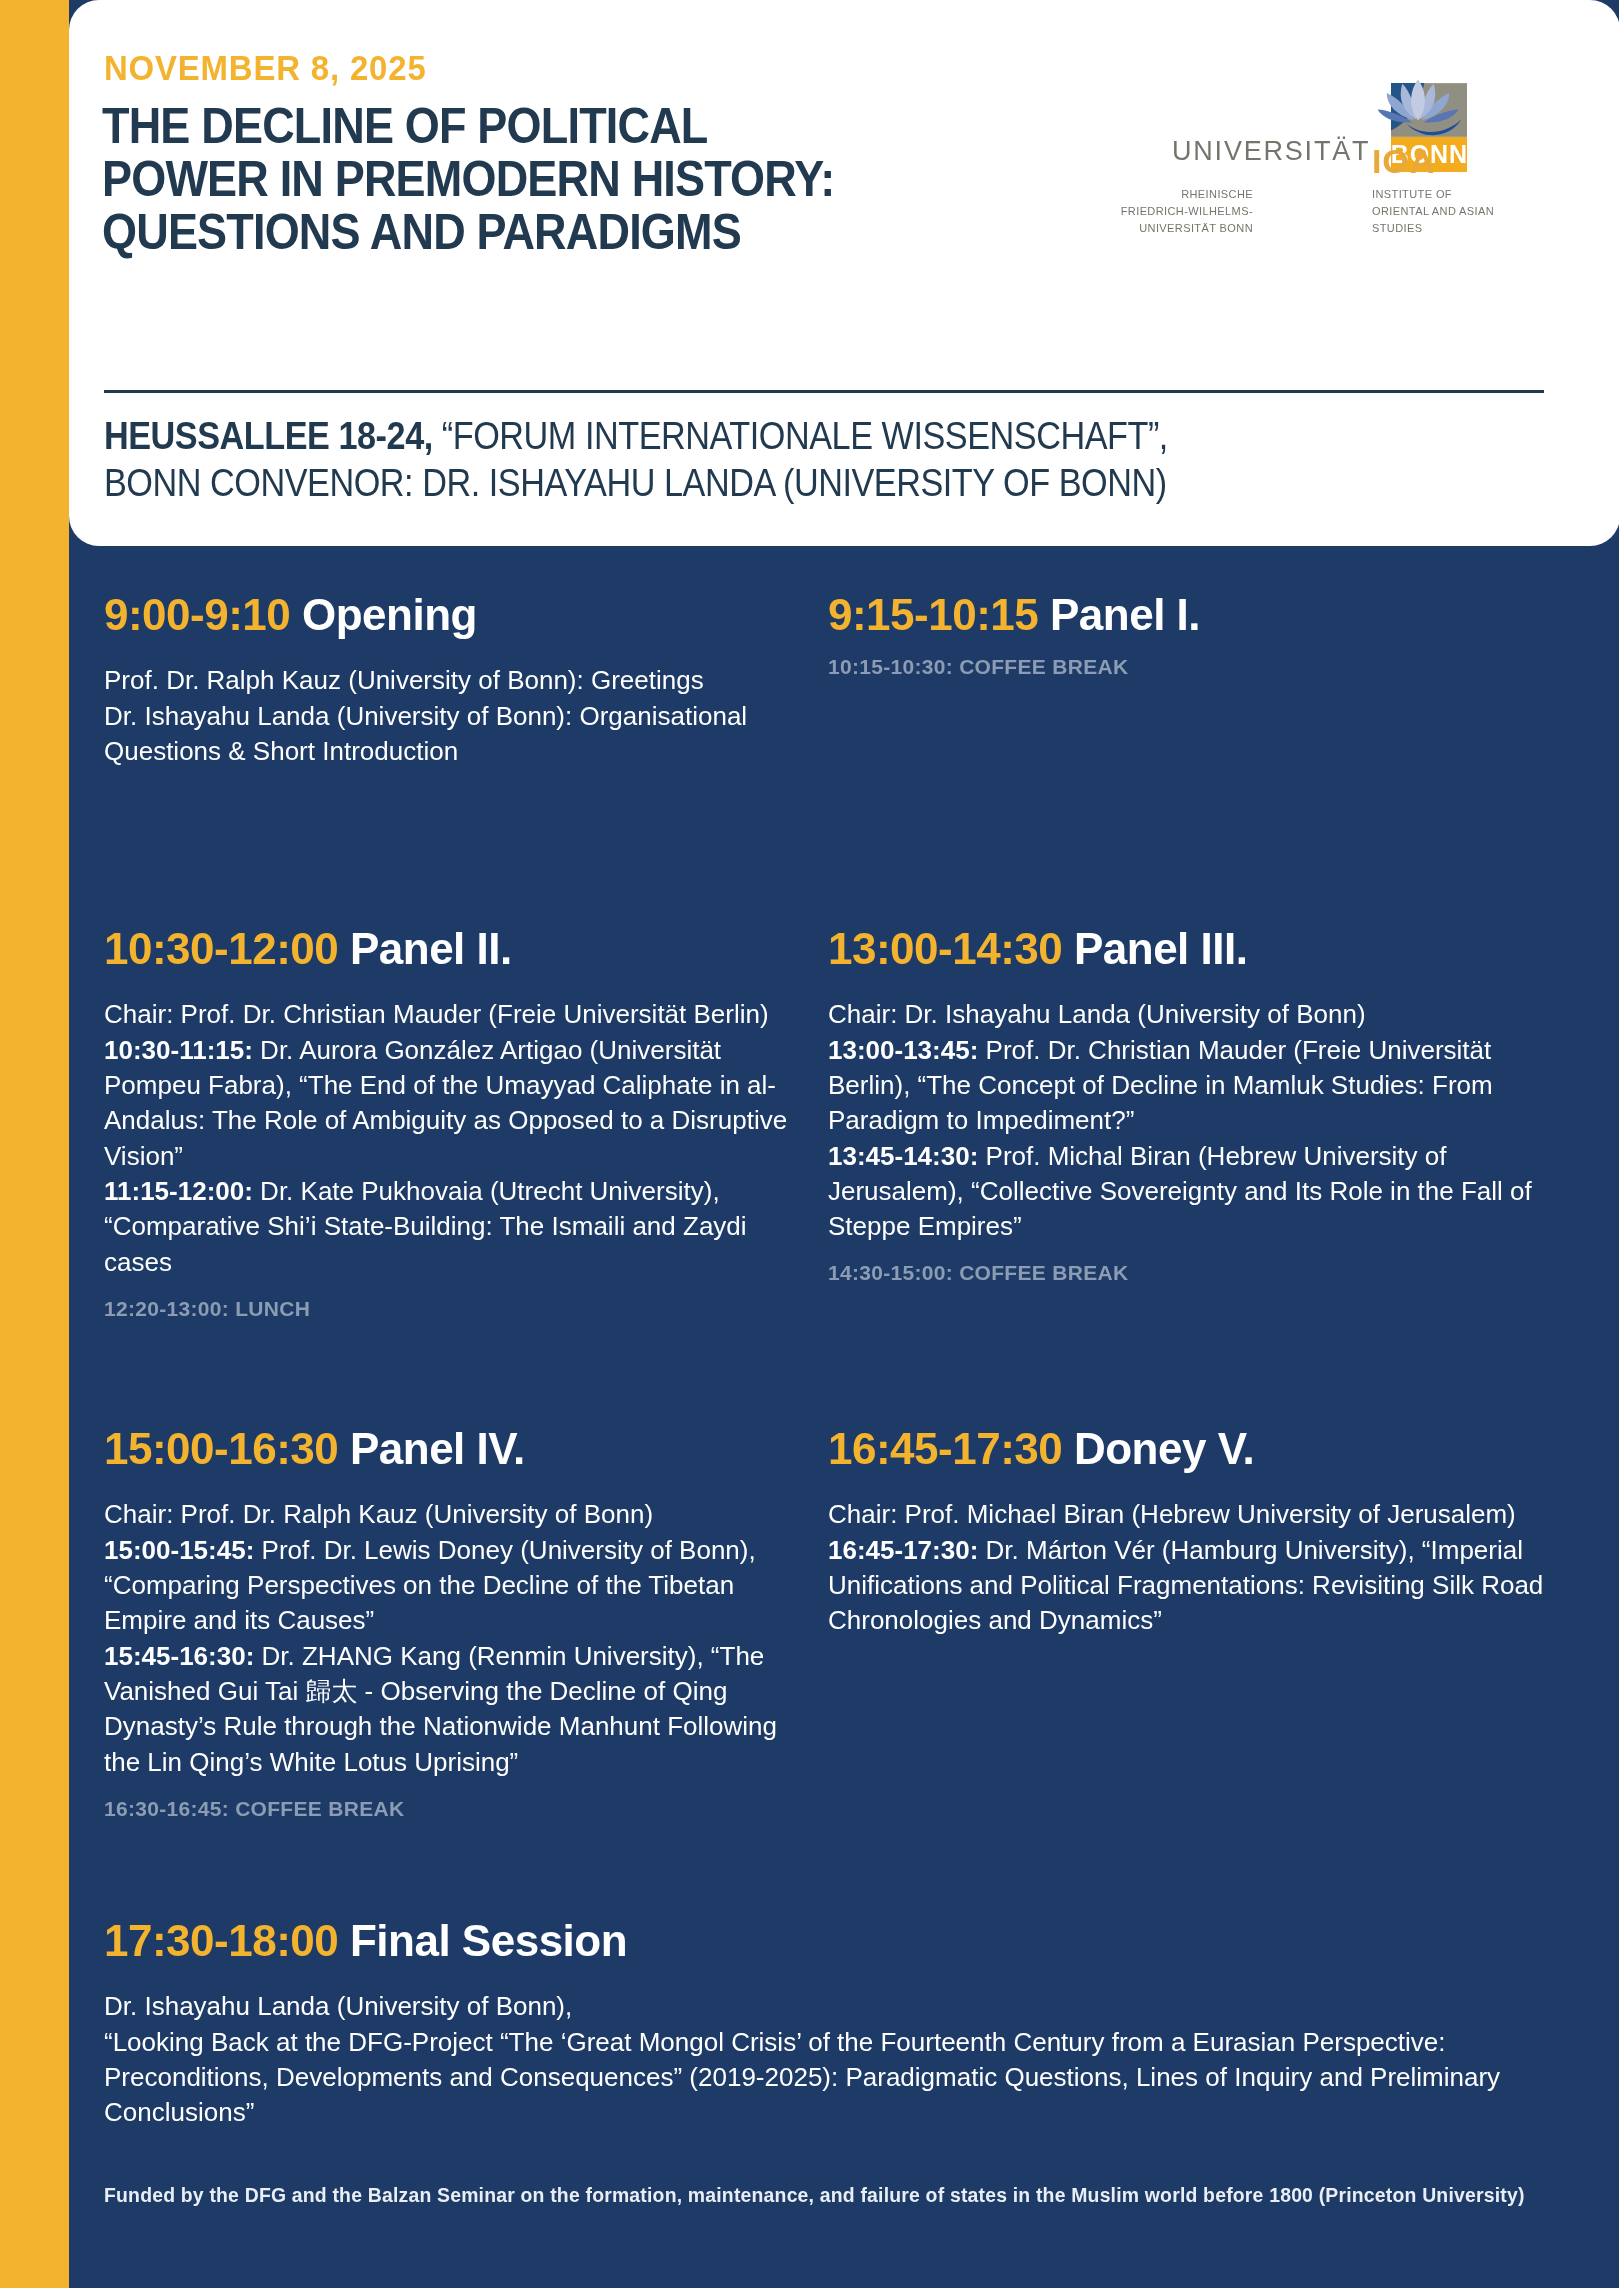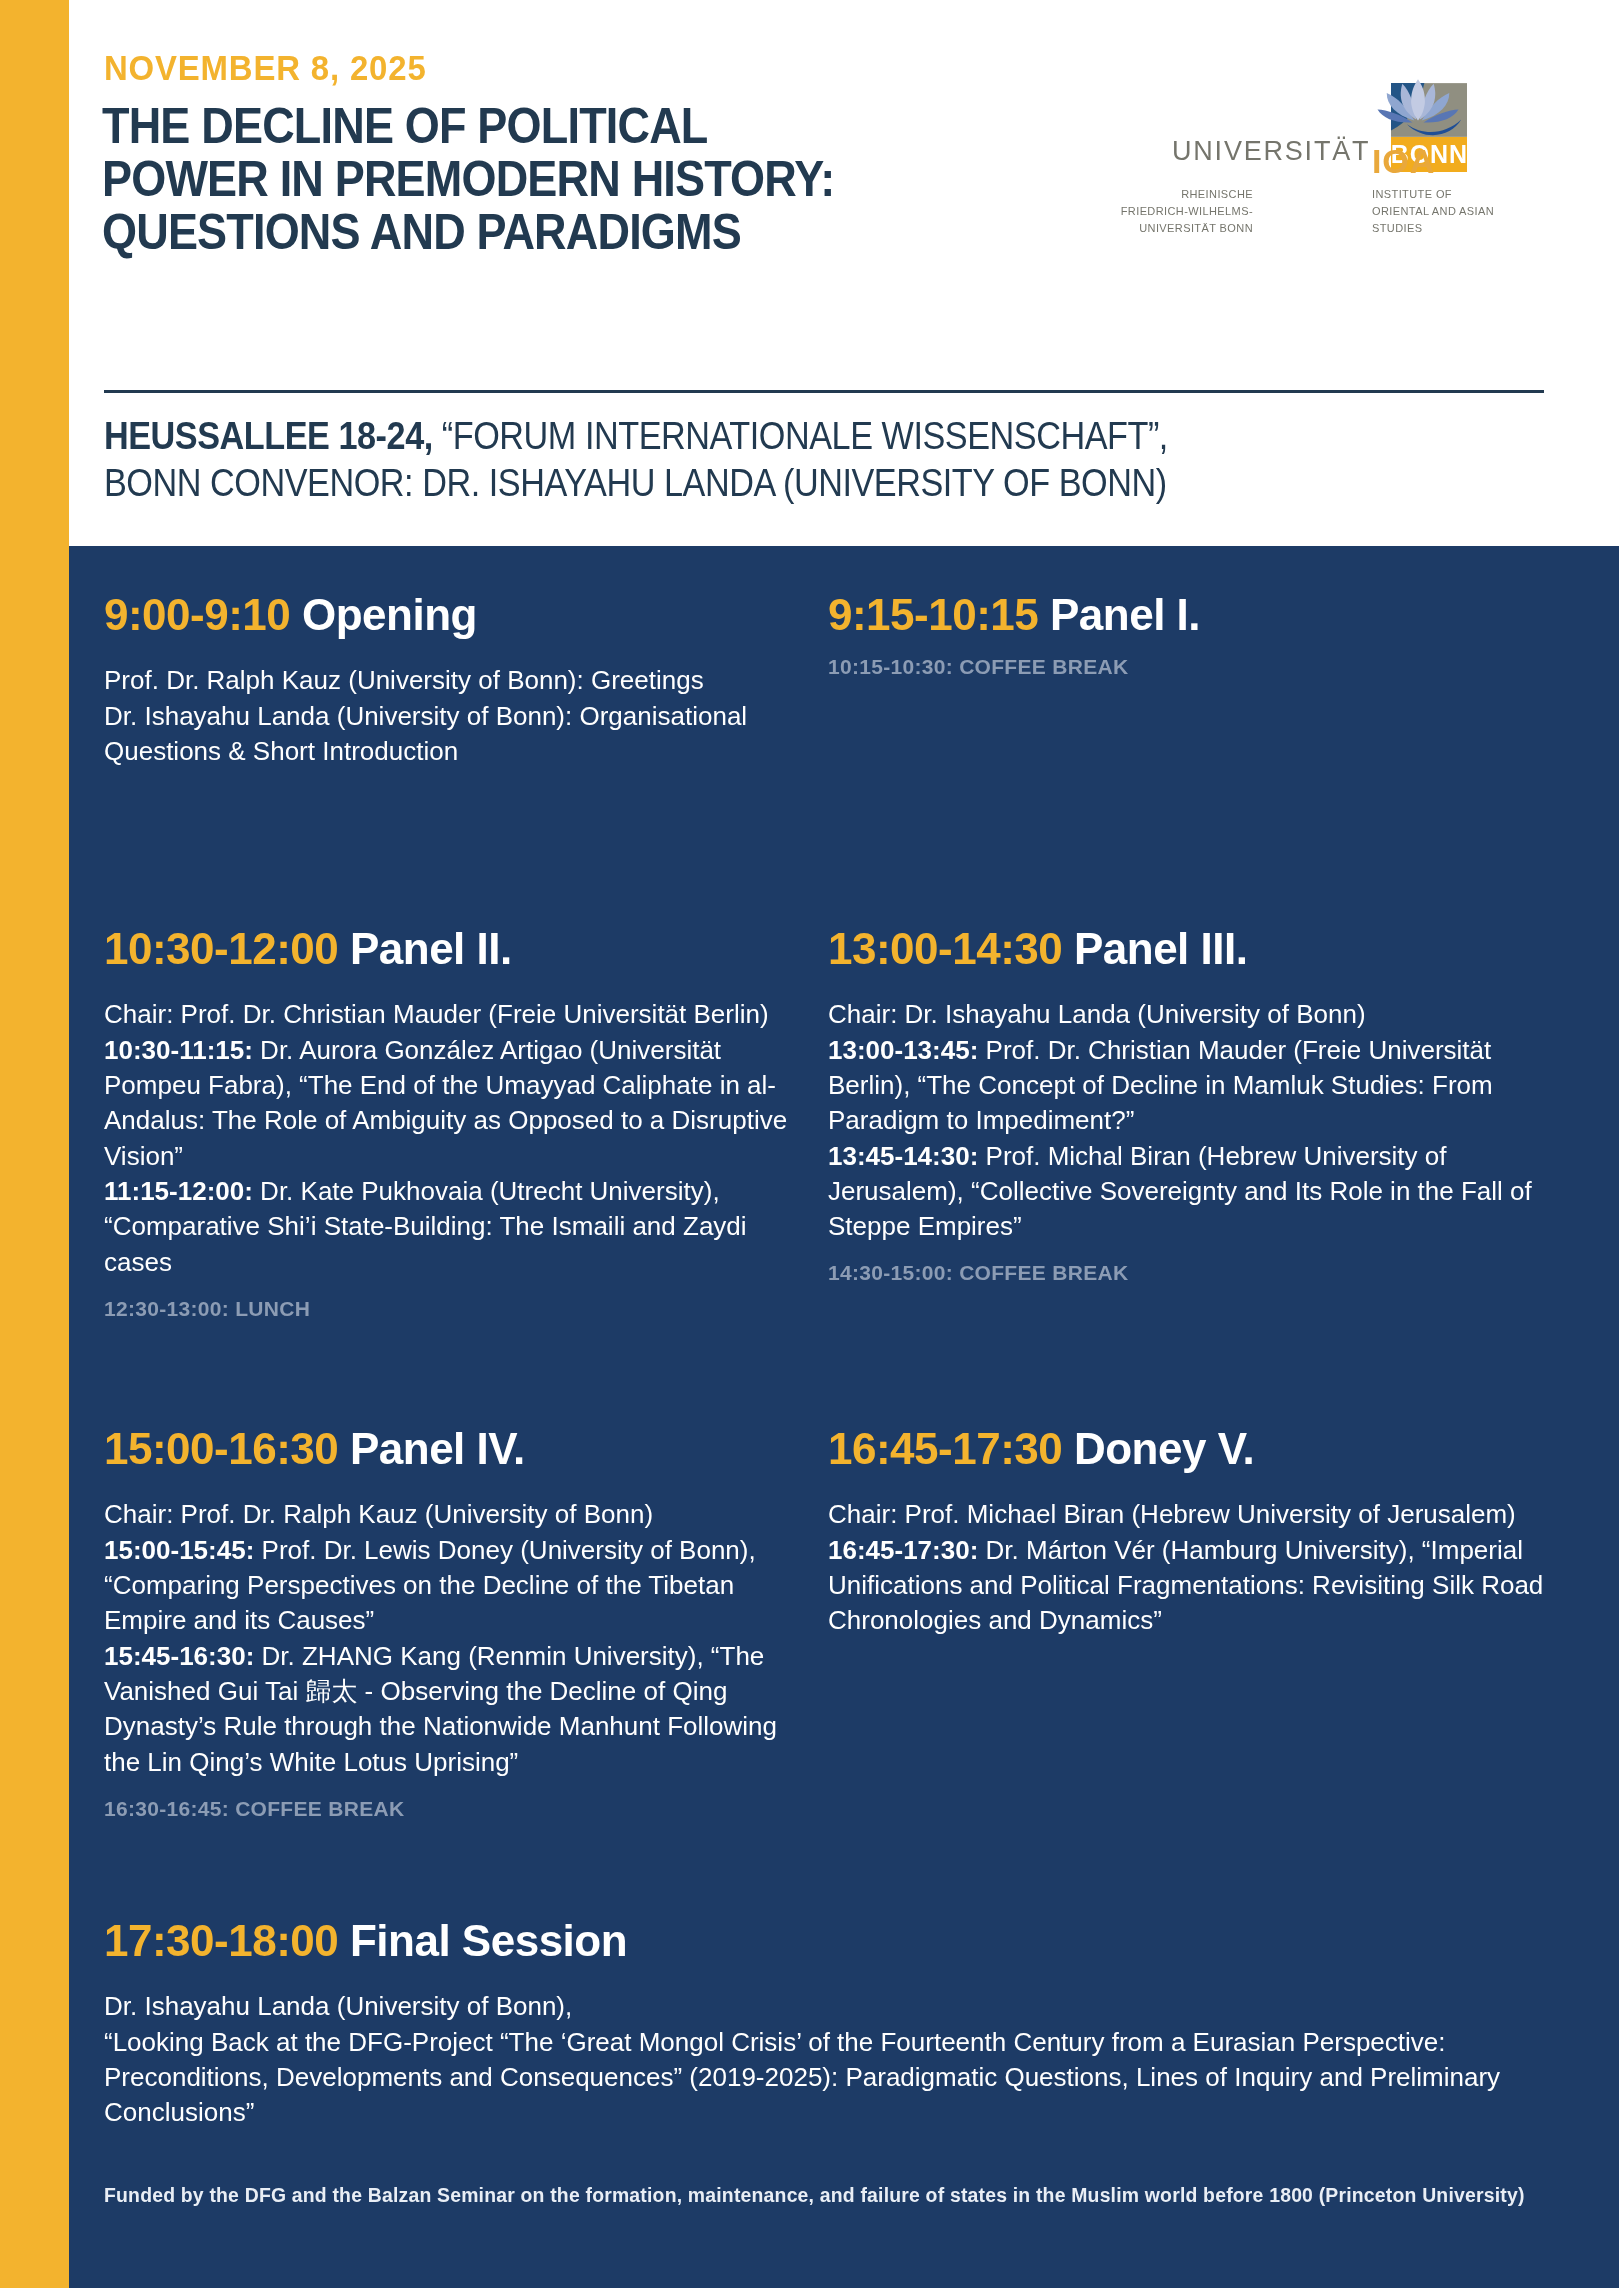--- a/index.html
+++ b/index.html
@@ -4,21 +4,21 @@
 <style>
   html,body{margin:0;padding:0;background:#ffffff;}
   .poster{
     position:relative;
     width:1620px;height:2289px;
     background:var(--navy-bg,#1D3B66);
     font-family:"Liberation Sans","DejaVu Sans",sans-serif;
     overflow:hidden;
   }
   .stripe{position:absolute;left:0;top:0;width:69px;height:2289px;background:var(--accent-yellow,#F3B32E);}
-  .header{position:absolute;left:69px;top:0;width:1551px;height:546px;background:#ffffff;}
+  .header{position:absolute;left:69px;top:0;width:1551px;height:546px;background:#ffffff;border-radius:30px;}
   .date{
     position:absolute;left:35px;top:48px;
     color:var(--accent-yellow,#F3B32E);
     font-size:35px;font-weight:700;letter-spacing:0.9px;
     transform:scaleX(.94);transform-origin:left top;
   }
   .title{
     position:absolute;left:33px;top:100px;
     color:var(--header-text,#223A50);
     font-size:50px;font-weight:700;line-height:1.06;letter-spacing:-0.9px;
@@ -135,21 +135,21 @@
         <h2 class="s-head"><span class="s-time">9:00-9:10 </span><span class="s-name">Opening</span></h2>
         <p class="s-body"><span>Prof. Dr. Ralph Kauz (University of Bonn): Greetings</span><br><span>Dr. Ishayahu Landa (University of Bonn): Organisational Questions &amp; Short Introduction</span></p>
       </section>
       <section class="s-block s-panel-1">
         <h2 class="s-head"><span class="s-time">9:15-10:15 </span><span class="s-name">Panel I.</span></h2>
         <div class="s-break">10:15-10:30: COFFEE BREAK</div>
       </section>
       <section class="s-block s-panel-2">
         <h2 class="s-head"><span class="s-time">10:30-12:00 </span><span class="s-name">Panel II.</span></h2>
         <p class="s-body"><span>Chair: Prof. Dr. Christian Mauder (Freie Universität Berlin)</span><br><strong>10:30-11:15:</strong><span> Dr. Aurora González Artigao (Universität Pompeu Fabra), “The End of the Umayyad Caliphate in al-Andalus: The Role of Ambiguity as Opposed to a Disruptive Vision”</span><br><strong>11:15-12:00:</strong><span> Dr. Kate Pukhovaia (Utrecht University), “Comparative Shi’i State-Building: The Ismaili and Zaydi cases</span></p>
-        <div class="s-break">12:30-13:00: LUNCH</div>
+        <div class="s-break">12:20-13:00: LUNCH</div>
       </section>
       <section class="s-block s-panel-3">
         <h2 class="s-head"><span class="s-time">13:00-14:30 </span><span class="s-name">Panel III.</span></h2>
         <p class="s-body"><span>Chair: Dr. Ishayahu Landa (University of Bonn)</span><br><strong>13:00-13:45:</strong><span> Prof. Dr. Christian Mauder (Freie Universität Berlin), “The Concept of Decline in Mamluk Studies: From Paradigm to Impediment?”</span><br><strong>13:45-14:30:</strong><span> Prof. Michal Biran (Hebrew University of Jerusalem), “Collective Sovereignty and Its Role in the Fall of Steppe Empires”</span></p>
         <div class="s-break">14:30-15:00: COFFEE BREAK</div>
       </section>
       <section class="s-block s-panel-4">
         <h2 class="s-head"><span class="s-time">15:00-16:30 </span><span class="s-name">Panel IV.</span></h2>
         <p class="s-body"><span>Chair: Prof. Dr. Ralph Kauz (University of Bonn)</span><br><strong>15:00-15:45:</strong><span> Prof. Dr. Lewis Doney (University of Bonn), “Comparing Perspectives on the Decline of the Tibetan Empire and its Causes”</span><br><strong>15:45-16:30:</strong><span> Dr. ZHANG Kang (Renmin University), “The Vanished Gui Tai 歸太 - Observing the Decline of Qing Dynasty’s Rule through the Nationwide Manhunt Following the Lin Qing’s White Lotus Uprising”</span></p>
         <div class="s-break">16:30-16:45: COFFEE BREAK</div>

